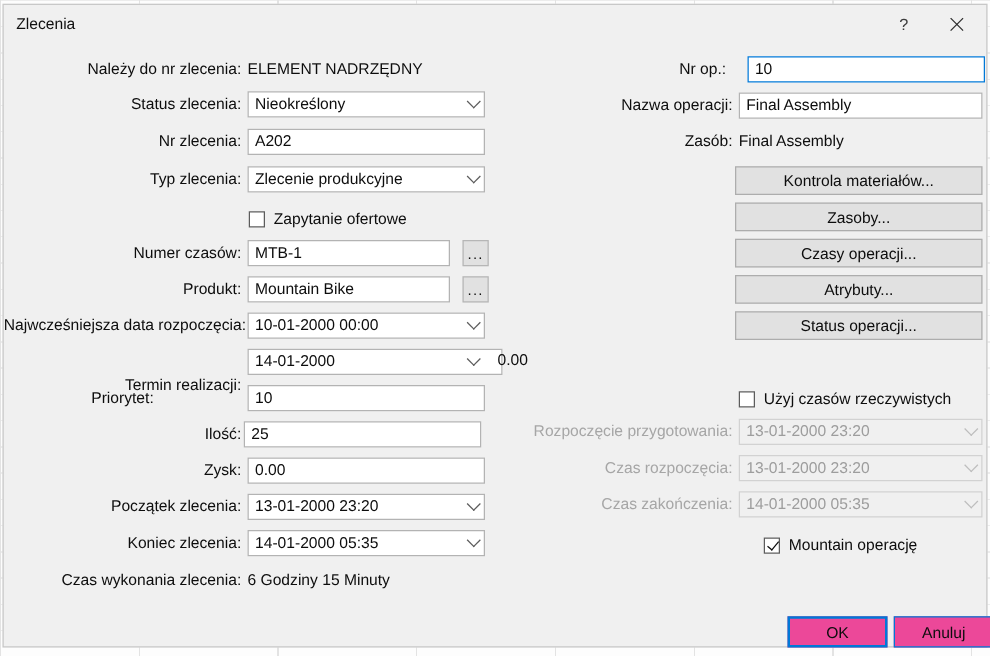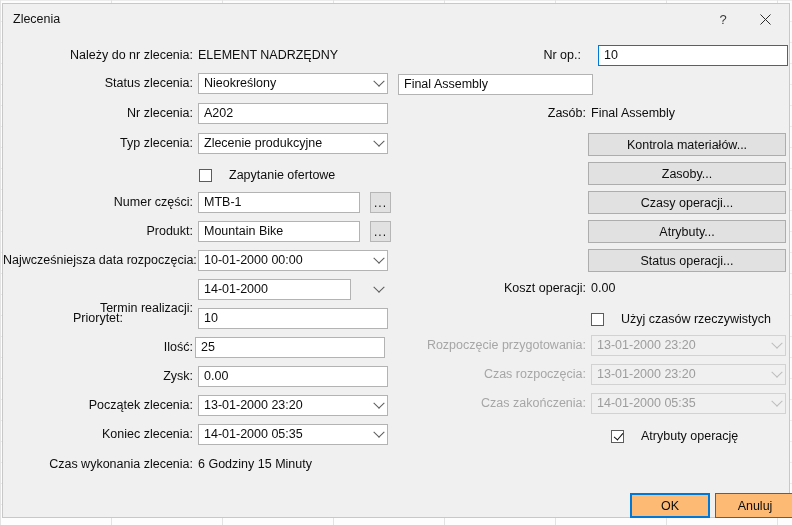--- a/index.html
+++ b/index.html
@@ -157,21 +157,21 @@
     padding-bottom: 2px;
     cursor: default;
   }
 
   
   .cbrow {
     position: absolute;
     height: 18px;
     display: flex;
     align-items: center;
-    gap: 17px;
+    gap: 7px;
   }
   .cbox {
     box-sizing: border-box;
     width: 13px;
     height: 13px;
     background: #ffffff;
     border: 1px solid #5c5c5c;
     position: relative;
     flex: 0 0 auto;
   }
@@ -210,21 +210,21 @@
     cursor: default;
   }
 
   
   .footbtn {
     position: absolute;
     box-sizing: border-box;
     top: 489px;
     width: 80px;
     height: 25px;
-    background: #fdba74;
+    background: #ec4899;
     border: 1px solid #0078d7;
     font-family: "Liberation Sans", sans-serif;
     font-size: 12.5px;
     color: #0d0d0d;
     display: flex;
     align-items: center;
     justify-content: center;
     cursor: default;
   }
   .footbtn.default { border-width: 2px; }
@@ -278,21 +278,21 @@
         </div>
     </div>
   </div>
 
   <div class="cbrow" style="left:196px; top:162px;">
     <span class="cbox"></span>
     <span class="cblabel">Zapytanie ofertowe</span>
   </div>
 
   <div class="row" style="left:0; top:188px; width:400px;">
-    <div class="lbl" style="width:190px;">Numer części:</div>
+    <div class="lbl" style="width:190px;">Numer czasów:</div>
     <div class="field" style="margin-left:5px; width:162px;">MTB-1</div>
     <div class="browse" style="margin-left:10px;">...</div>
   </div>
 
   <div class="row" style="left:0; top:217px; width:400px;">
     <div class="lbl" style="width:190px;">Produkt:</div>
     <div class="field" style="margin-left:5px; width:162px;">Mountain Bike</div>
     <div class="browse" style="margin-left:10px;">...</div>
   </div>
 
@@ -302,21 +302,21 @@
       <div class="field" style="width:190px;">10-01-2000 00:00</div>
       <div class="chev">
           <i></i>
         </div>
     </div>
   </div>
 
   <div class="row" style="left:0; top:275px; width:390px;">
     <div class="lbl" style="width:190px;margin-top:37px;">Termin realizacji:</div>
     <div class="combo" style="margin-left:5px; width:190px;">
-      <div class="field" style="width:153px;">14-01-2000</div>
+      <div class="field" style="width:204px;">14-01-2000</div>
       <div class="chev">
           <i></i>
         </div>
     </div>
   </div>
 
   <div class="row" style="left:0; top:304px; width:390px;">
     <div class="lbl" style="width:190px;text-align:center;">Priorytet:</div>
     <div class="field" style="margin-left:5px; width:190px;">10</div>
   </div>
@@ -355,36 +355,36 @@
     <div class="lbl" style="width:190px;">Czas wykonania zlecenia:</div>
     <div class="static-val" style="margin-left:5px;">6 Godziny 15 Minuty</div>
   </div>
 
   <div class="row" style="left:390px; top:41px; width:395px;gap:12px;">
     <div class="lbl" style="width:193px;">Nr op.:</div>
     <div class="field focused" style="margin-left:5px; width:195px;">10</div>
   </div>
 
   <div class="row" style="left:390px; top:70px; width:395px;">
+    <div class="lbl" style="width:193px;">Nazwa operacji:</div>
     <div class="field" style="margin-left:5px; width:195px;">Final Assembly</div>
   </div>
 
   <div class="row" style="left:390px; top:99px; width:395px;">
     <div class="lbl" style="width:193px;">Zasób:</div>
     <div class="static-val" style="margin-left:5px;">Final Assembly</div>
   </div>
 
   <div class="actbtn" style="top:129px;">Kontrola materiałów...</div>
   <div class="actbtn" style="top:158px;">Zasoby...</div>
   <div class="actbtn" style="top:187px;">Czasy operacji...</div>
   <div class="actbtn" style="top:245px;">Status operacji...</div>
   <div class="actbtn" style="top:216px;">Atrybuty...</div>
 
   <div class="row" style="left:390px; top:274px; width:395px;">
-    <div class="lbl" style="width:193px;">Koszt operacji:</div>
     <div class="static-val" style="margin-left:5px;">0.00</div>
   </div>
 
   <div class="cbrow" style="left:588px; top:306px;">
     <span class="cbox"></span>
     <span class="cblabel">Użyj czasów rzeczywistych</span>
   </div>
 
   <div class="row" style="left:390px; top:331px; width:395px;">
     <div class="lbl dim" style="width:193px;">Rozpoczęcie przygotowania:</div>
@@ -411,19 +411,19 @@
     <div class="combo disabled" style="margin-left:5px; width:195px;">
       <div class="field disabled" style="width:195px;">14-01-2000 05:35</div>
       <div class="chev">
           <i></i>
         </div>
     </div>
   </div>
 
   <div class="cbrow" style="left:608px; top:423px;">
     <span class="cbox checked"></span>
-    <span class="cblabel">Atrybuty operację</span>
+    <span class="cblabel">Mountain operację</span>
   </div>
 
   <div class="footbtn default" id="ok-button">OK</div>
   <div class="footbtn" id="cancel-button">Anuluj</div>
 
 </div>
 
 </body></html>

